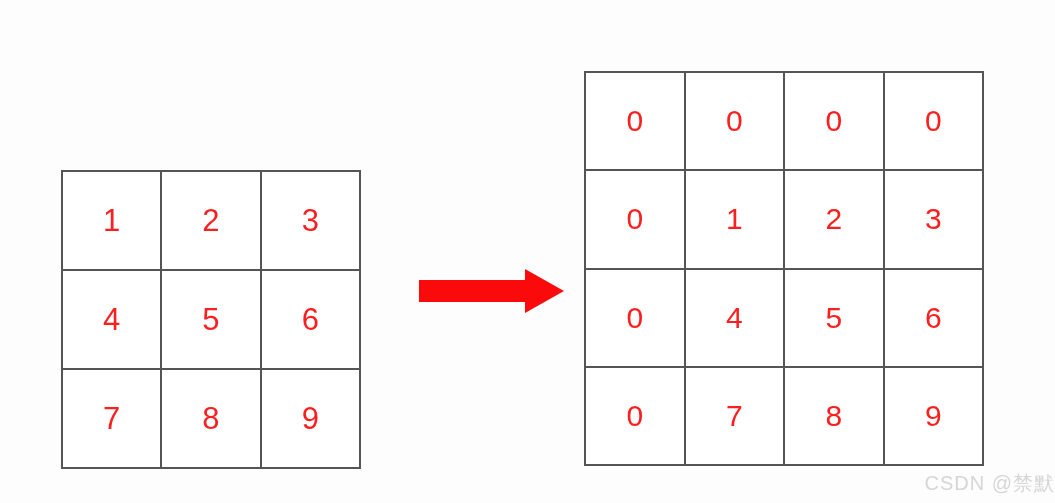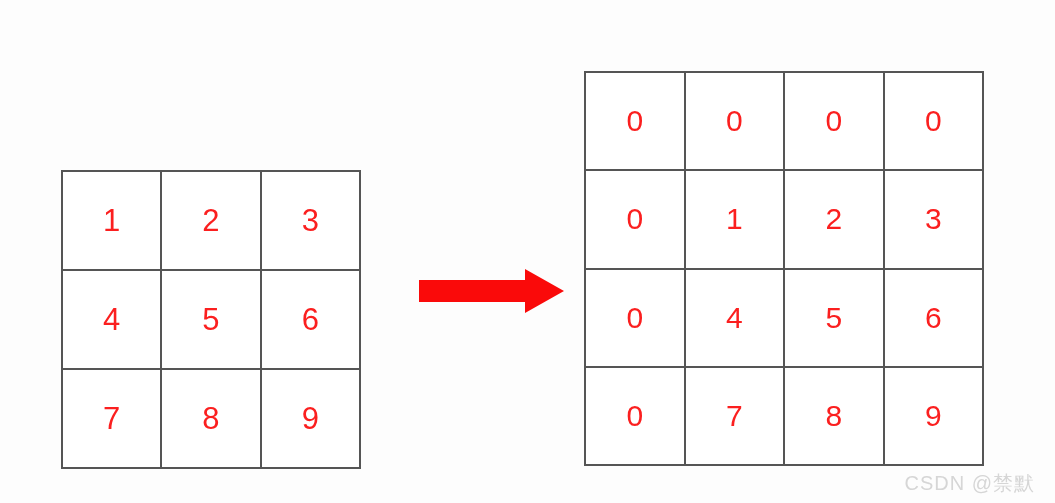--- a/index.html
+++ b/index.html
@@ -71,21 +71,21 @@
     position: absolute;
     left: 417px;
     top: 266px;
     width: 150px;
     height: 50px;
   }
 
   
   #watermark {
     position: absolute;
-    right: 20px;
+    right: 0;
     bottom: 6px;
     color: #d6d6d6;
     font-size: 20px;
     font-family: "Liberation Sans", sans-serif;
     letter-spacing: 1px;
     white-space: nowrap;
     user-select: none;
   }
 </style>
 </head>

